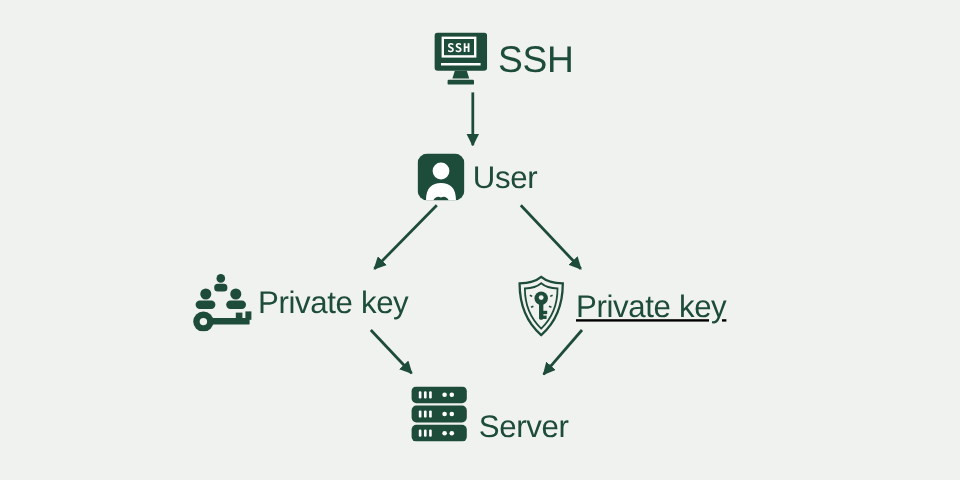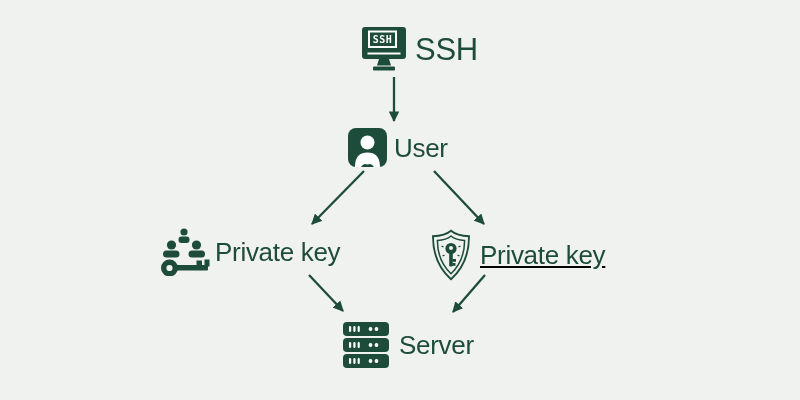--- a/index.html
+++ b/index.html
@@ -19,21 +19,21 @@
   .icon-stroke { fill:none; stroke:var(--ink); }
   .label {
     color:var(--ink); font-size:26px; line-height:1;
     letter-spacing:-0.3px; white-space:nowrap;
   }
   #node-ssh   { left:362px; top:27px;  gap:9px; }
   #node-ssh .label { font-size:31px; }
   #node-user  { left:348px; top:128px; gap:7px; }
   #node-public-key  { left:160px; top:228px; gap:5px; }
   #node-private-key { left:428px; top:229px; gap:6px;text-decoration:underline; }
-  #node-server      { left:342px; top:322px; gap:9px; }
+  #node-server      { left:342px; top:322px; gap:9px;align-items:flex-end; }
   .ssh-screen-text {
     font-family:"DejaVu Sans Mono", monospace; font-weight:bold;
     font-size:10px; fill:#ffffff; letter-spacing:0.5px;
   }
 </style>
 </head>
 <body>
 
 <div class="stage">
 

